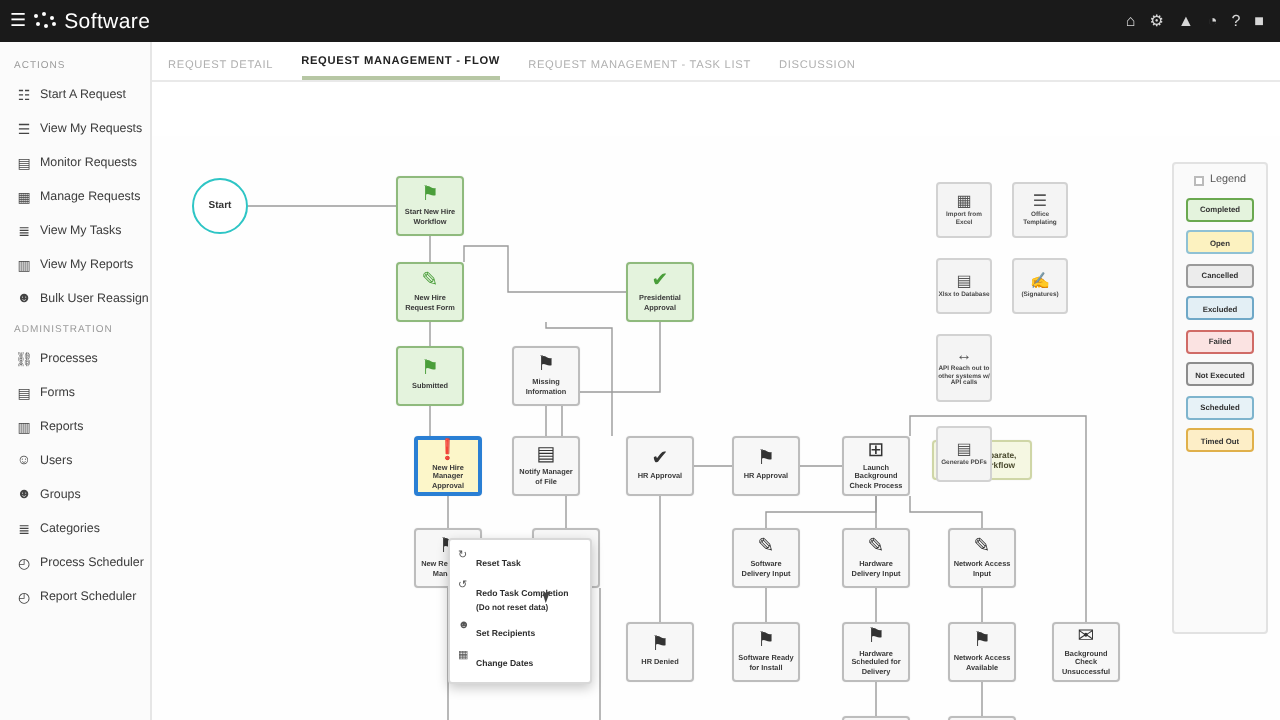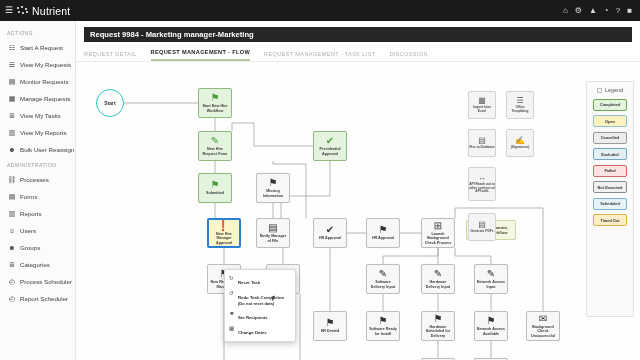--- a/index.html
+++ b/index.html
@@ -153,21 +153,21 @@
     <div class="topbar-left">
       <span class="menu-toggle">☰</span>
       <span class="logo-dots">
         <i style="left:0;top:1px"></i>
           <i style="left:4px;top:0"></i>
           <i style="left:8px;top:2px"></i>
         <i style="left:1px;top:5px"></i>
           <i style="left:5px;top:6px"></i>
           <i style="left:9px;top:5px"></i>
       </span>
-      <span class="brand">Nutrient</span>
+      <span class="brand">Software</span>
     </div>
     <div class="topbar-right">
       <span class="tb-ico">⌂</span>
       <span class="tb-ico">⚙</span>
       <span class="tb-ico">▲</span>
       <span class="tb-ico">◔</span>
       <span class="tb-ico">?</span>
       <span class="tb-ico">■</span>
     </div>
   </div>
@@ -231,21 +231,20 @@
         <span class="side-ico">◴</span>
         <span class="side-label">Process Scheduler</span>
       </div>
       <div class="side-item">
         <span class="side-ico">◴</span>
         <span class="side-label">Report Scheduler</span>
       </div>
     </div>
 
   <div class="content">
-    <div class="req-title">Request 9984 - Marketing manager-Marketing</div>
     <div class="tabs" id="tabbar">
         <div class="tab">REQUEST DETAIL</div>
         <div class="tab active">REQUEST MANAGEMENT - FLOW</div>
         <div class="tab">REQUEST MANAGEMENT - TASK LIST</div>
         <div class="tab">DISCUSSION</div>
       </div>
 
     <div class="canvas">
 
       <svg class="links" viewBox="0 0 564 313" preserveAspectRatio="none">

